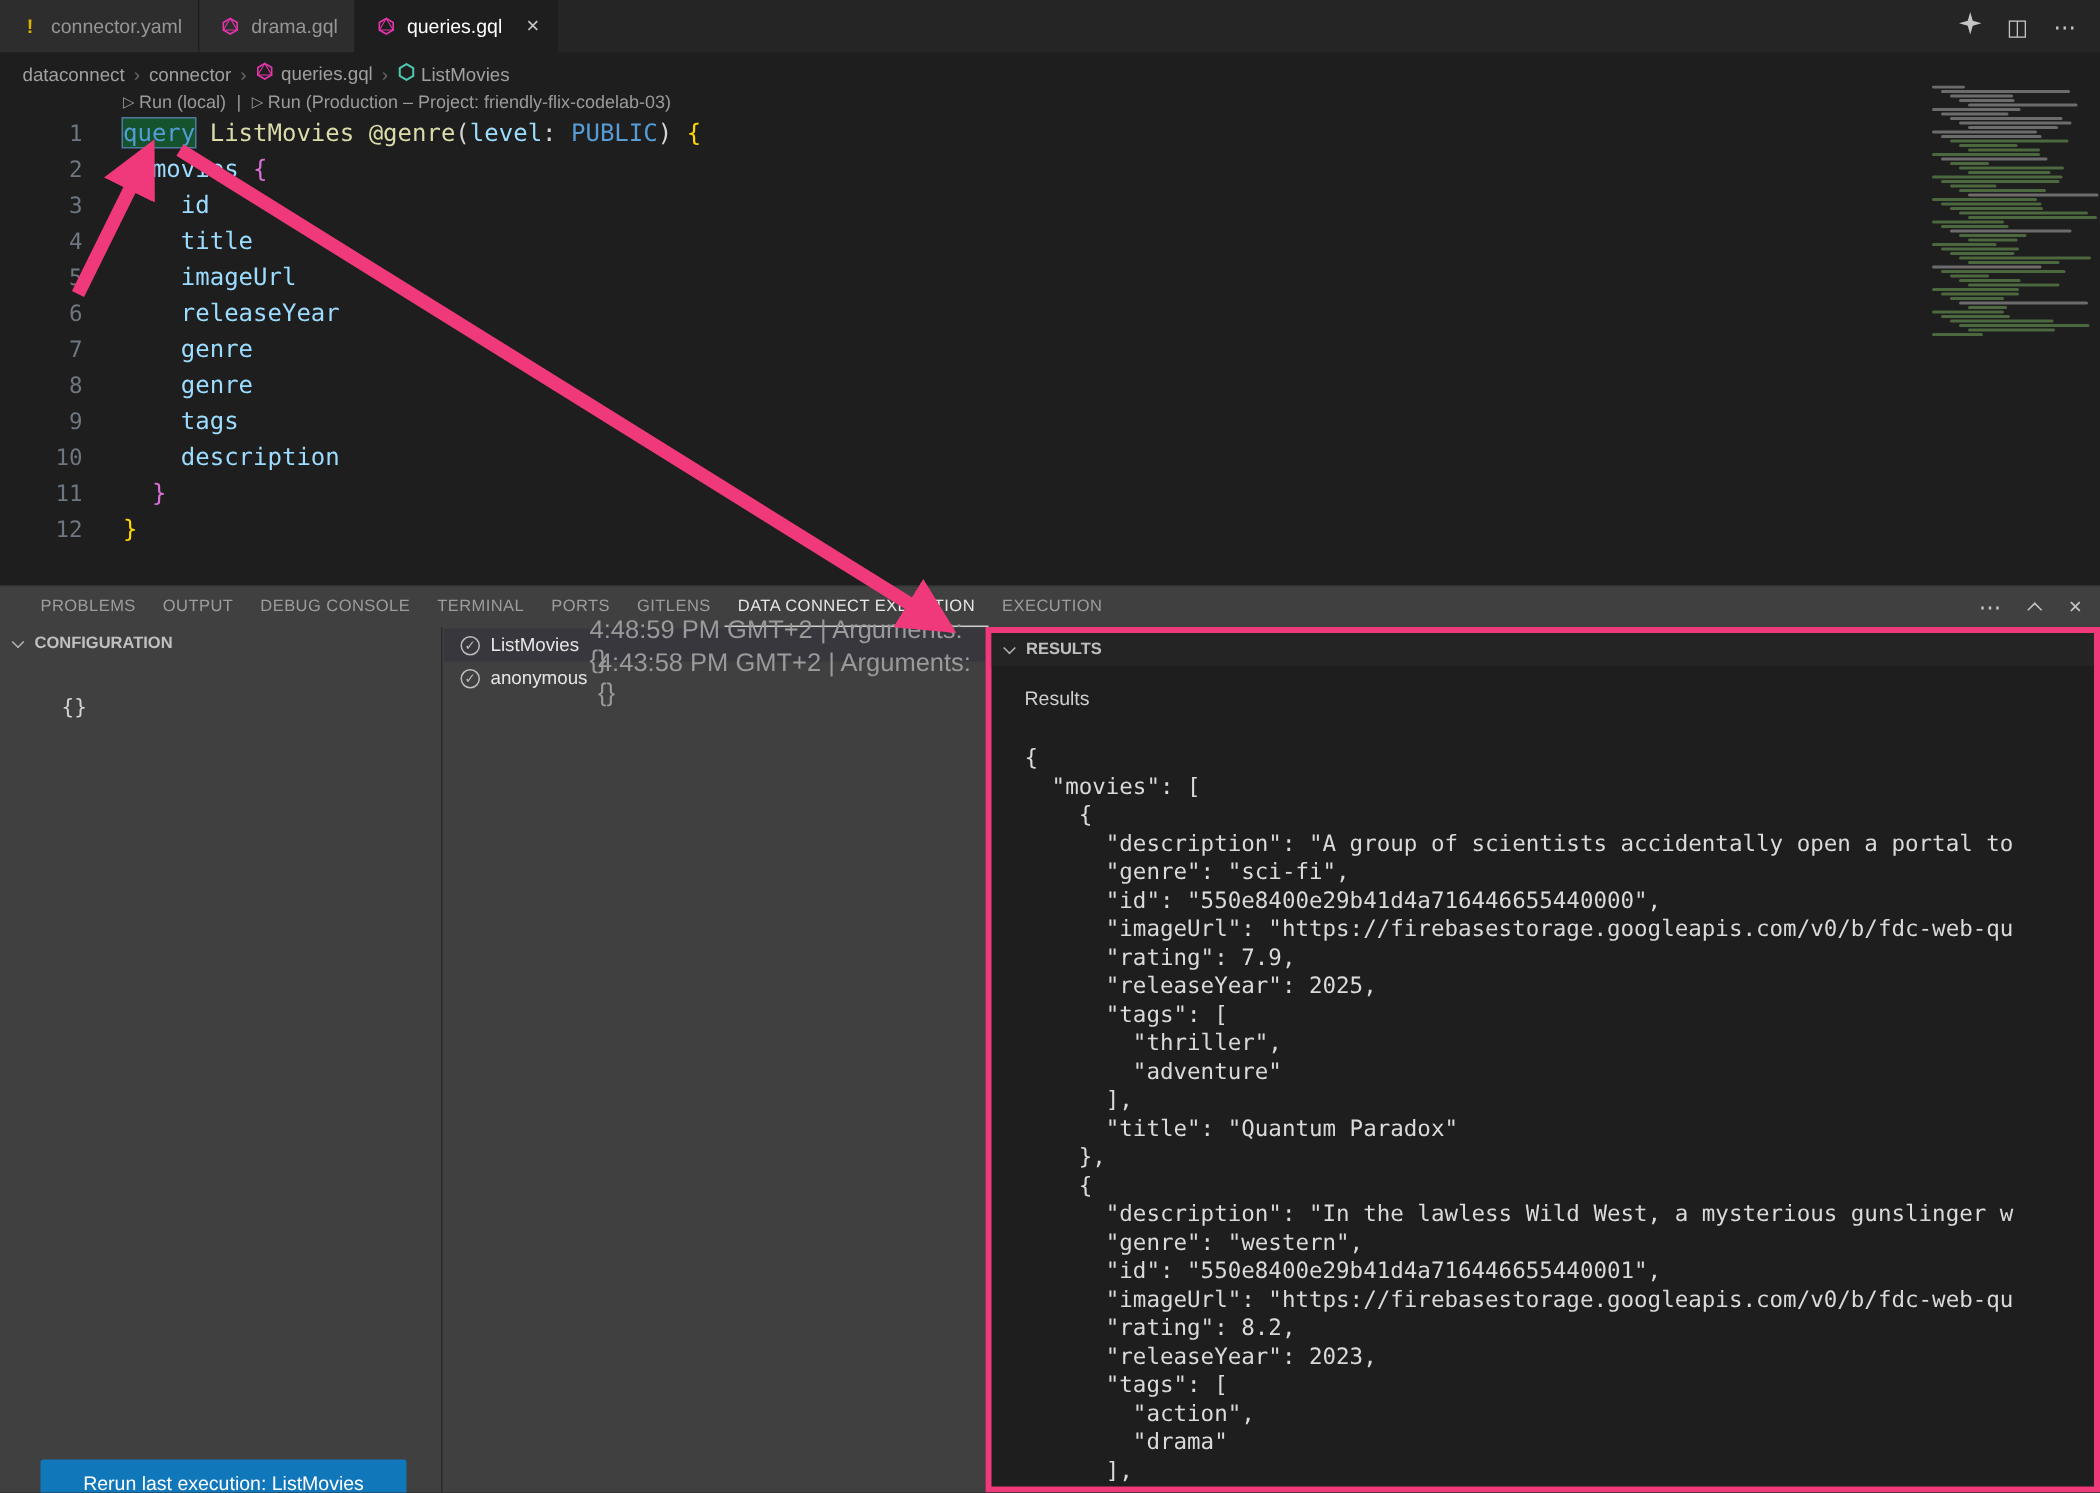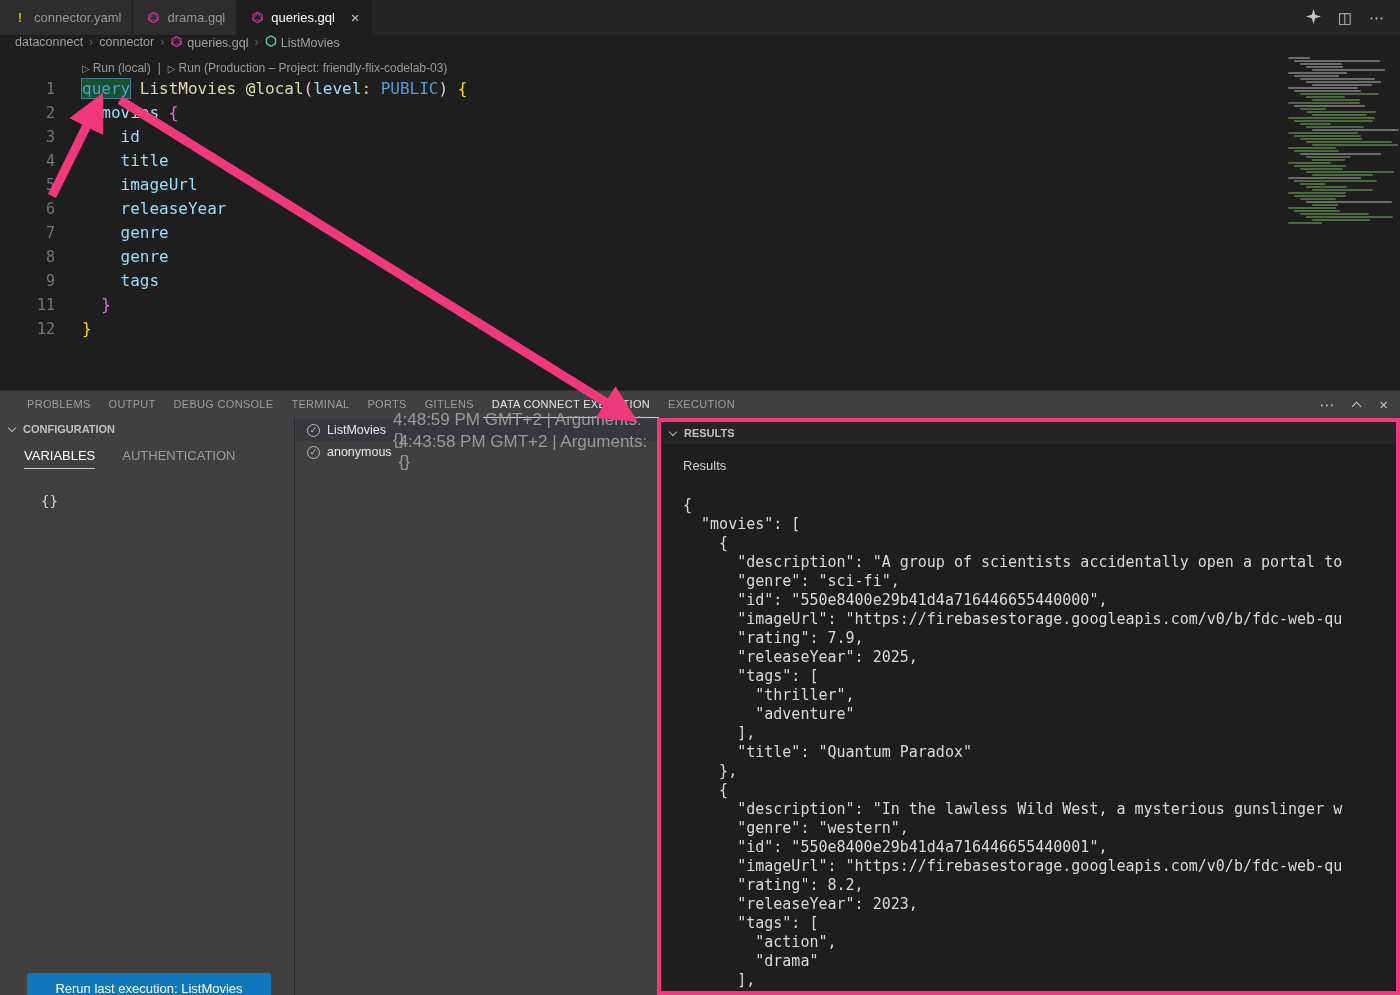--- a/index.html
+++ b/index.html
@@ -14,21 +14,21 @@
        color:#969696;font-size:13px;border-right:1px solid #1f1f1f;cursor:pointer}
   .tab.active{background:#1e1e1e;color:#fff}
   .tab-icon{width:14px;display:flex;justify-content:center;align-items:center}
   .yaml-bang{color:#ddb100;font-weight:bold;font-size:13px}
   .tab-close{margin-left:9px;color:#c5c5c5;font-size:15px;line-height:1}
   .tabbar-actions{margin-left:auto;display:flex;align-items:center;gap:17px;padding-right:16px;
        color:#c5c5c5;font-size:15px}
 
   
   .breadcrumb{position:absolute;top:35px;left:0;right:0;height:22px;background:#1e1e1e;
-       display:flex;align-items:flex-start;padding-left:15px;font-size:12.5px;color:#a0a0a0;gap:6px}
+       display:flex;align-items:flex-end;padding-left:15px;font-size:12.5px;color:#a0a0a0;gap:6px}
   .crumb{display:flex;align-items:center;gap:4px;cursor:pointer}
   .crumb-sep{color:#6a6a6a}
 
   
   .editor{position:absolute;top:57px;left:0;width:100%;height:333px;background:#1e1e1e;overflow:hidden}
   .codelens{position:absolute;top:2px;left:82px;height:18px;font-size:12px;color:#9b9b9b;
        display:flex;align-items:center;gap:7px}
   .run-link{display:flex;align-items:center;gap:3px;cursor:pointer}
   .play{font-size:10px}
   .codelines{position:absolute;top:20px;left:0;right:122px}
@@ -157,21 +157,21 @@
     </span>
     <span>|</span>
     <span class="run-link">
       <span class="play">▷</span>
       <span>Run (Production – Project: friendly-flix-codelab-03)</span>
     </span>
   </div>
   <div class="codelines">
       <div class="codeline">
         <div class="gutter">1</div>
-        <div class="code"><span class="tk-kw tk-sel">query</span><span> </span><span class="tk-fn">ListMovies</span><span> </span><span class="tk-dir">@local</span><span class="tk-p">(</span><span class="tk-attr">level</span><span class="tk-p">:</span><span> </span><span class="tk-enum">PUBLIC</span><span class="tk-p">)</span><span> </span><span class="tk-b1">{</span></div>
+        <div class="code"><span class="tk-kw tk-sel">query</span><span> </span><span class="tk-fn">ListMovies</span><span> </span><span class="tk-dir">@genre</span><span class="tk-p">(</span><span class="tk-attr">level</span><span class="tk-p">:</span><span> </span><span class="tk-enum">PUBLIC</span><span class="tk-p">)</span><span> </span><span class="tk-b1">{</span></div>
       </div>
       <div class="codeline">
         <div class="gutter">2</div>
         <div class="code"><span>  </span><span class="tk-field">movies</span><span> </span><span class="tk-b2">{</span></div>
       </div>
       <div class="codeline">
         <div class="gutter">3</div>
         <div class="code"><span>    </span><span class="tk-field">id</span></div>
       </div>
       <div class="codeline">
@@ -190,20 +190,24 @@
         <div class="gutter">7</div>
         <div class="code"><span>    </span><span class="tk-field">genre</span></div>
       </div>
       <div class="codeline">
         <div class="gutter">8</div>
         <div class="code"><span>    </span><span class="tk-field">genre</span></div>
       </div>
       <div class="codeline">
         <div class="gutter">9</div>
         <div class="code"><span>    </span><span class="tk-field">tags</span></div>
+      </div>
+      <div class="codeline">
+        <div class="gutter">10</div>
+        <div class="code"><span>    </span><span class="tk-field">description</span></div>
       </div>
       <div class="codeline">
         <div class="gutter">11</div>
         <div class="code"><span>  </span><span class="tk-b2">}</span></div>
       </div>
       <div class="codeline">
         <div class="gutter">12</div>
         <div class="code"><span class="tk-b1">}</span></div>
       </div>
     </div>
@@ -283,24 +287,20 @@
     <span class="chev-up"></span>
     <span>×</span>
   </div>
   <div class="panel-body">
 
     <div class="config">
       <div class="section-header">
         <span class="chev"></span>
         <span>CONFIGURATION</span>
       </div>
-      <div class="config-tabs">
-          <div class="ctab active">VARIABLES</div>
-          <div class="ctab">AUTHENTICATION</div>
-        </div>
       <div class="config-value">{}</div>
     </div>
 
     <div class="history">
       <div class="hist-items">
           <div class="hist-item selected">
             <span class="hist-check">✓</span>
             <span class="hist-name">ListMovies</span>
             <span class="hist-meta">4:48:59 PM GMT+2 | Arguments: {}</span>
           </div>

